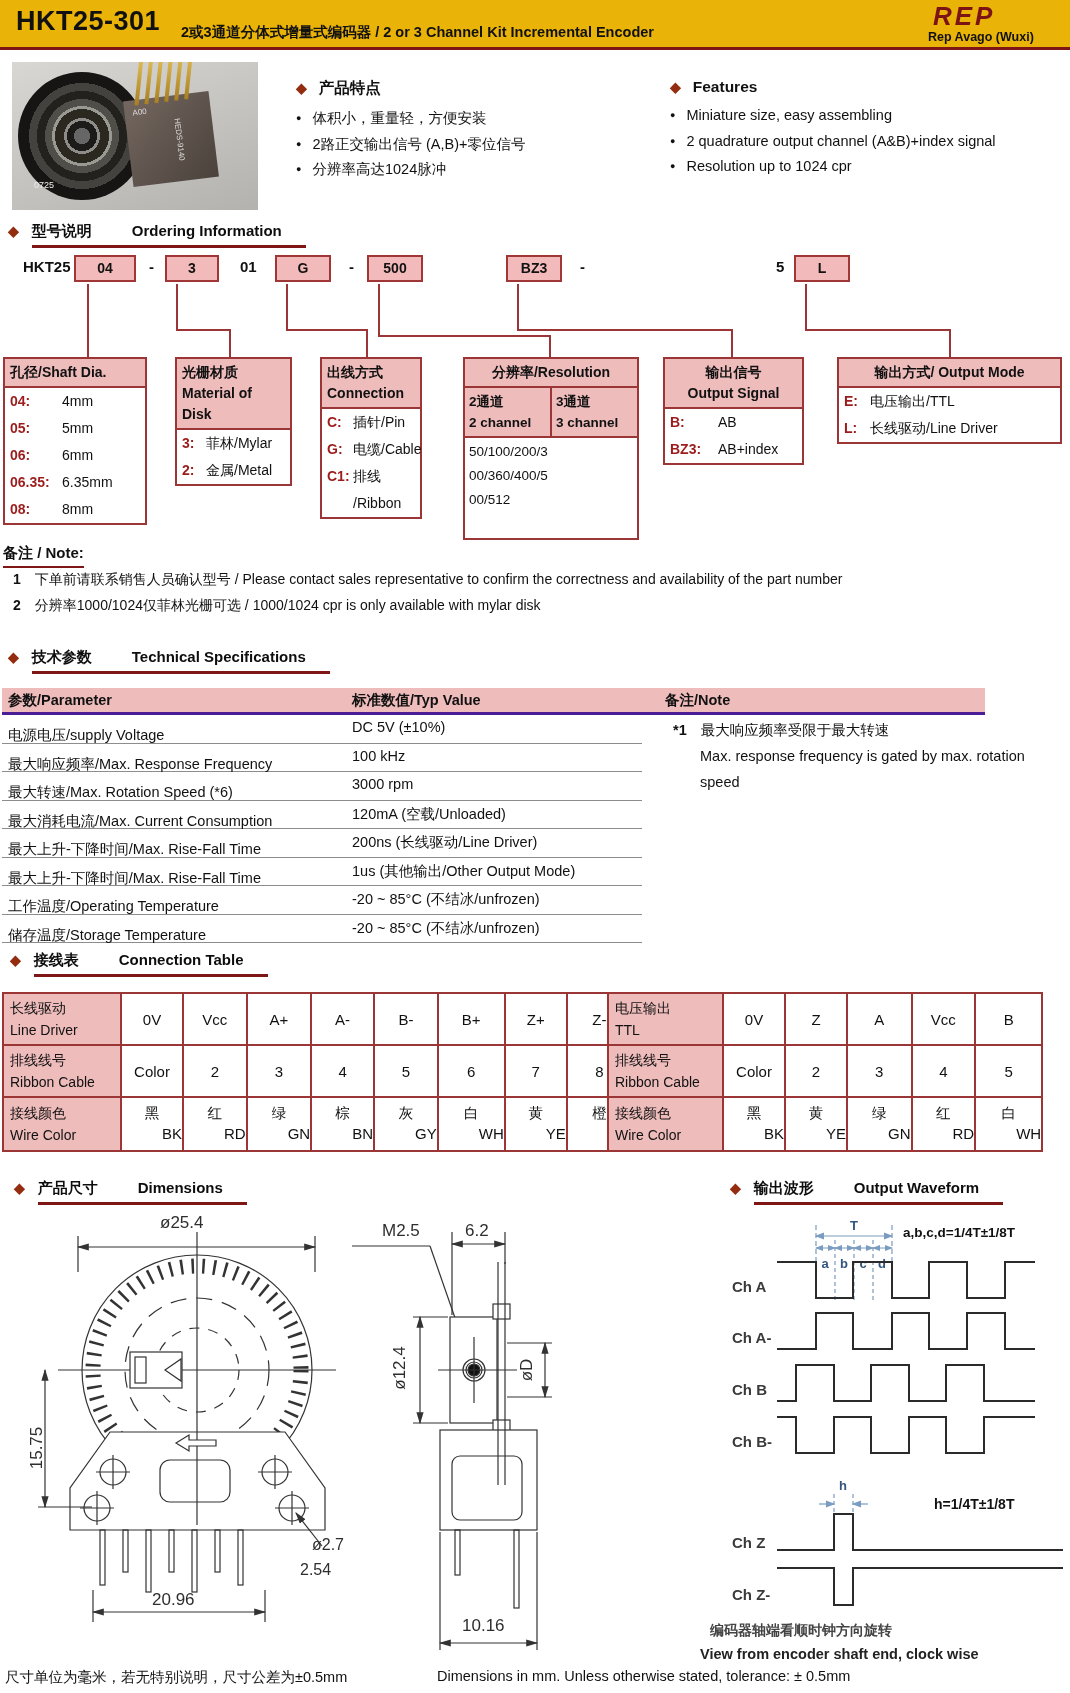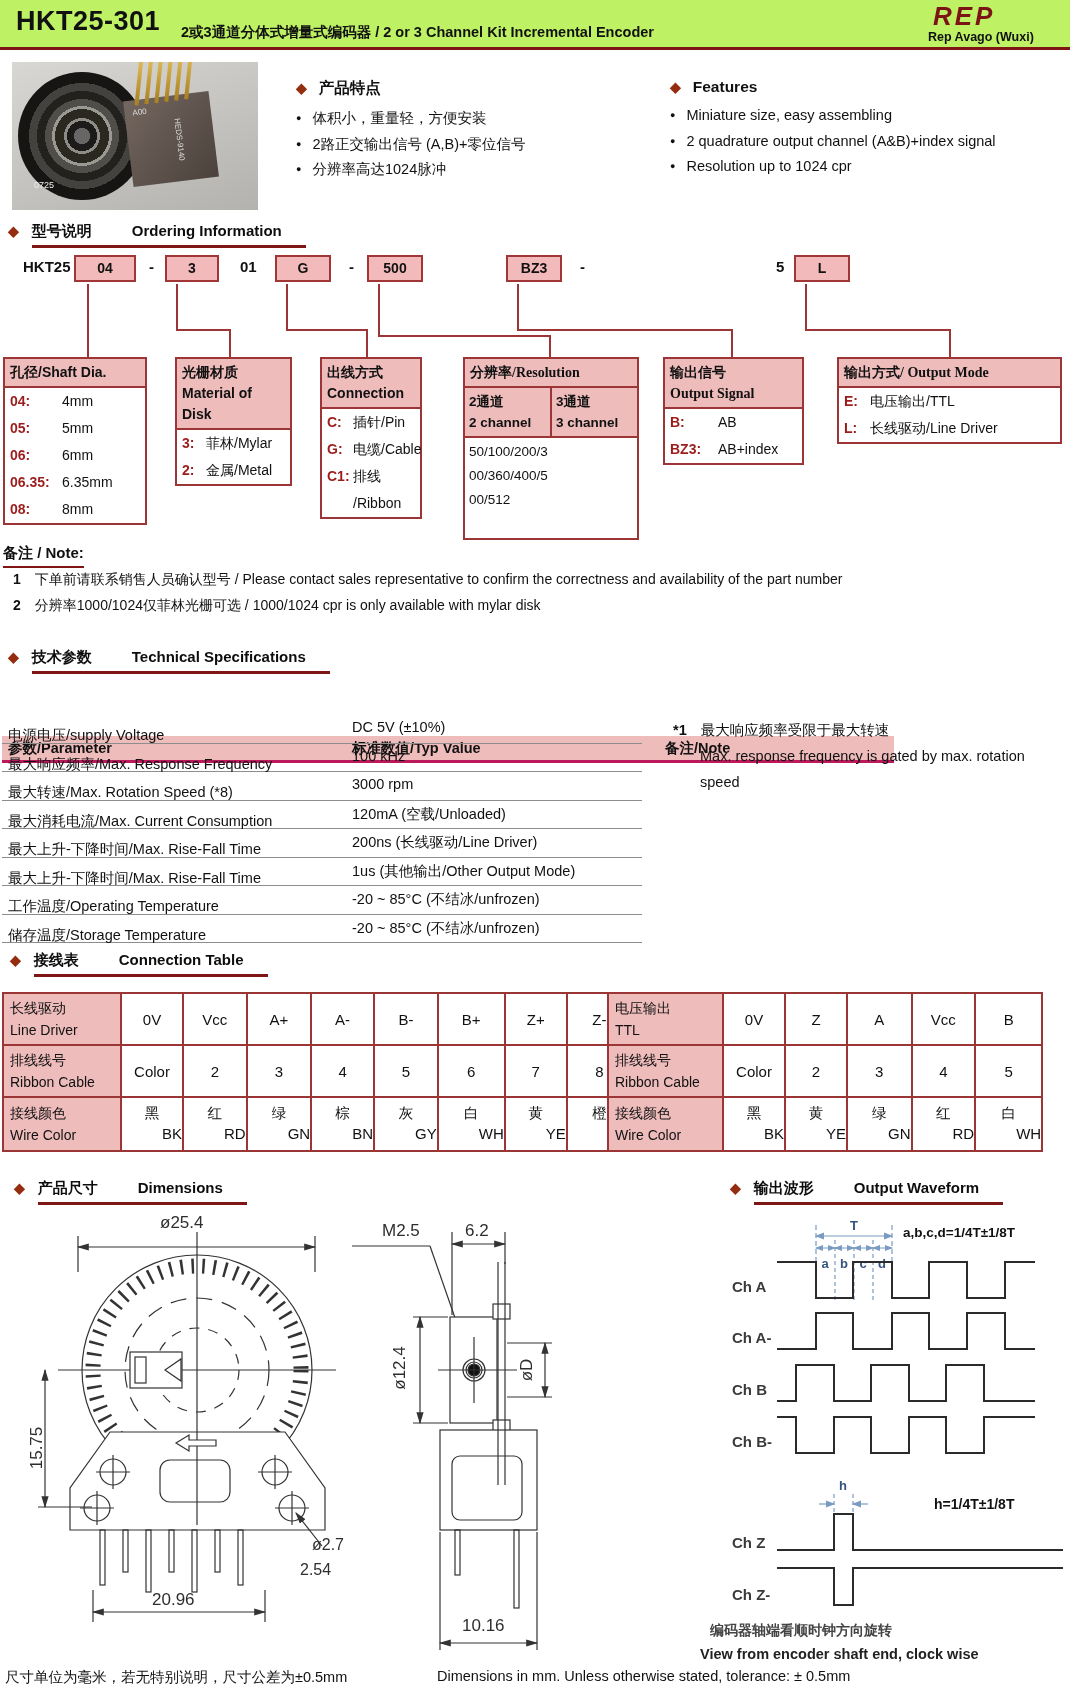--- a/index.html
+++ b/index.html
@@ -1,20 +1,20 @@
 <!DOCTYPE html>
 <html><head>
 <meta charset="utf-8">
 <style>
   html,body{margin:0;padding:0;background:#fff;}
   body{font-family:"Liberation Sans",sans-serif;color:#111;}
   #page{position:relative;width:1070px;height:1693px;background:#fff;overflow:hidden;}
   .abs{position:absolute;}
   
-  .hdr{position:absolute;left:0;top:0;width:1070px;height:47px;background:#bef264;border-bottom:3px solid #7e1616;}
+  .hdr{position:absolute;left:0;top:0;width:1070px;height:47px;background:#eab308;border-bottom:3px solid #7e1616;}
   .hdr .model{position:absolute;left:16px;top:6px;font-size:27px;font-weight:bold;letter-spacing:0.5px;}
   .hdr .subtitle{position:absolute;left:181px;top:23px;font-size:14.5px;font-weight:bold;}
   .hdr .logo{position:absolute;left:933px;top:1px;font-size:26px;font-weight:bold;font-style:italic;color:#7c1416;letter-spacing:3px;}
   .hdr .logosub{position:absolute;left:928px;top:30px;font-size:12.5px;font-weight:bold;color:#111;}
   
   .photo{position:absolute;left:12px;top:62px;width:246px;height:148px;background:linear-gradient(160deg,#d8d7d4,#b3b2af);overflow:hidden;}
   .disk{position:absolute;left:6px;top:10px;width:128px;height:128px;border-radius:50%;
     background:radial-gradient(circle,#666 0 8px,#1d1b19 8px 15px,#8e8c88 15px 18px,#2a281f 18px 27px,#9a9893 27px 30px,#504e49 30px 37px,#23211e 37px 45px,#44423e 45px 53px,#171513 53px 64px);}
   .pcb{position:absolute;left:116px;top:34px;width:86px;height:86px;background:linear-gradient(135deg,#746760,#4b423c);transform:rotate(-7deg);}
   .pcb .pin{position:absolute;width:4px;height:46px;background:linear-gradient(#e0bc55,#a87f22);top:-40px;transform:rotate(13deg);}
@@ -29,35 +29,35 @@
   .feat .ft{font-weight:bold;font-size:15.5px;margin-bottom:7px;}
   .feat .ft .dia{color:#942d10;margin-right:12px;font-size:14px;}
   .feat .fi{font-size:14.5px;line-height:25.5px;}
   .feat .blt{font-size:9px;vertical-align:2px;margin-right:11px;}
   
   .obox{position:absolute;top:0;height:23px;line-height:23px;background:#f2baba;border:2px solid #a03636;text-align:center;font-weight:bold;font-size:14px;}
   .oplain{position:absolute;top:3px;font-weight:bold;font-size:15px;}
   
   .opt-table{position:absolute;border:2px solid #9c3535;background:#fff;}
   .opt-head{background:#efbcbc;border-bottom:2px solid #9c3535;font-weight:bold;padding:3px 5px;font-size:14px;line-height:21px;}
-  .opt-head.center{text-align:left;font-family:Liberation Serif, serif;}
+  .opt-head.center{text-align:center;}
   .opt-row{font-size:14px;line-height:27px;padding:0 5px;display:flex;white-space:nowrap;}
   .code{color:#9c1c1c;font-weight:bold;flex:0 0 auto;}
   .res-sub{display:flex;background:#efbcbc;border-bottom:2px solid #9c3535;}
   .res-sub > div{width:50%;padding:3px 4px;font-weight:bold;font-size:13.5px;line-height:21px;}
   .res-sub > div + div{border-left:2px solid #9c3535;}
   .res-body{display:flex;}
   .res-body > div{width:50%;padding:2px 4px;font-size:13.5px;line-height:24px;word-break:break-all;min-height:96px;}
   .res-body > div + div{border-left:2px solid #9c3535;}
   
   .note-title{position:absolute;font-weight:bold;font-size:15px;border-bottom:2px solid #7e1616;padding-bottom:3px;}
   .note-item{position:absolute;font-size:14px;}
   .note-item .nn{font-weight:bold;margin-right:14px;}
   
-  .spec-hdr{position:absolute;left:2px;top:688px;width:892px;height:24px;background:#efbcbc;border-bottom:3px solid #be185d;font-weight:bold;font-size:14.5px;margin-top:48px;}
+  .spec-hdr{position:absolute;left:2px;top:688px;width:983px;height:24px;background:#efbcbc;border-bottom:3px solid #4c1d95;font-weight:bold;font-size:14.5px;}
   .spec-hdr span{position:absolute;top:3px;}
   .spec-rows{position:absolute;left:2px;top:715px;width:640px;}
   .spec-row{position:relative;height:27.5px;border-bottom:1px solid #8d8d8d;font-size:14.5px;}
   .spec-row .p{position:absolute;left:6px;top:11px;text-align:center;}
   .spec-row .v{position:absolute;left:350px;top:4px;}
   .spec-note{position:absolute;left:673px;top:717px;width:390px;font-size:14.5px;line-height:26px;}
   .spec-note .mk{font-weight:bold;margin-right:14px;}
   .spec-note .en{margin-left:27px;width:345px;}
   
   table.ct{position:absolute;border-collapse:collapse;table-layout:fixed;}
@@ -271,21 +271,21 @@
   <div class="spec-rows">
     <div class="spec-row">
         <span class="p">电源电压/supply Voltage</span>
         <span class="v">DC 5V (±10%)</span>
       </div>
     <div class="spec-row">
         <span class="p">最大响应频率/Max. Response Frequency</span>
         <span class="v">100 kHz</span>
       </div>
     <div class="spec-row">
-        <span class="p">最大转速/Max. Rotation Speed (*8)</span>
+        <span class="p">最大转速/Max. Rotation Speed (*6)</span>
         <span class="v">3000 rpm</span>
       </div>
     <div class="spec-row">
         <span class="p">最大消耗电流/Max. Current Consumption</span>
         <span class="v">120mA (空载/Unloaded)</span>
       </div>
     <div class="spec-row">
         <span class="p">最大上升-下降时间/Max. Rise-Fall Time</span>
         <span class="v">200ns (长线驱动/Line Driver)</span>
       </div>

